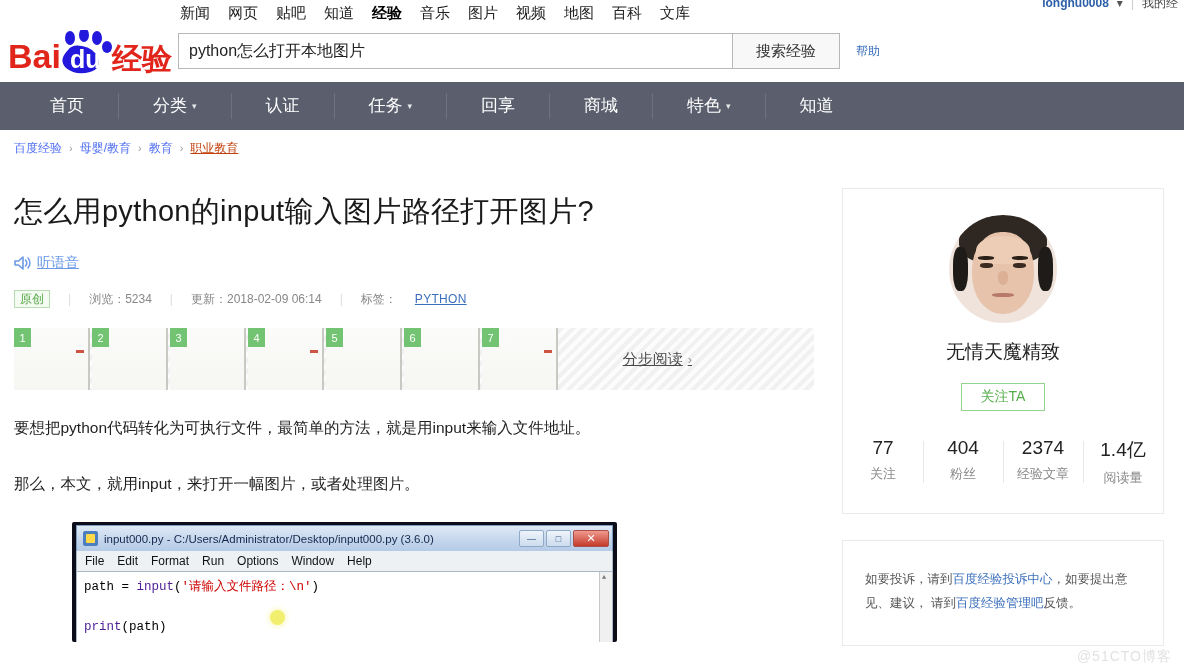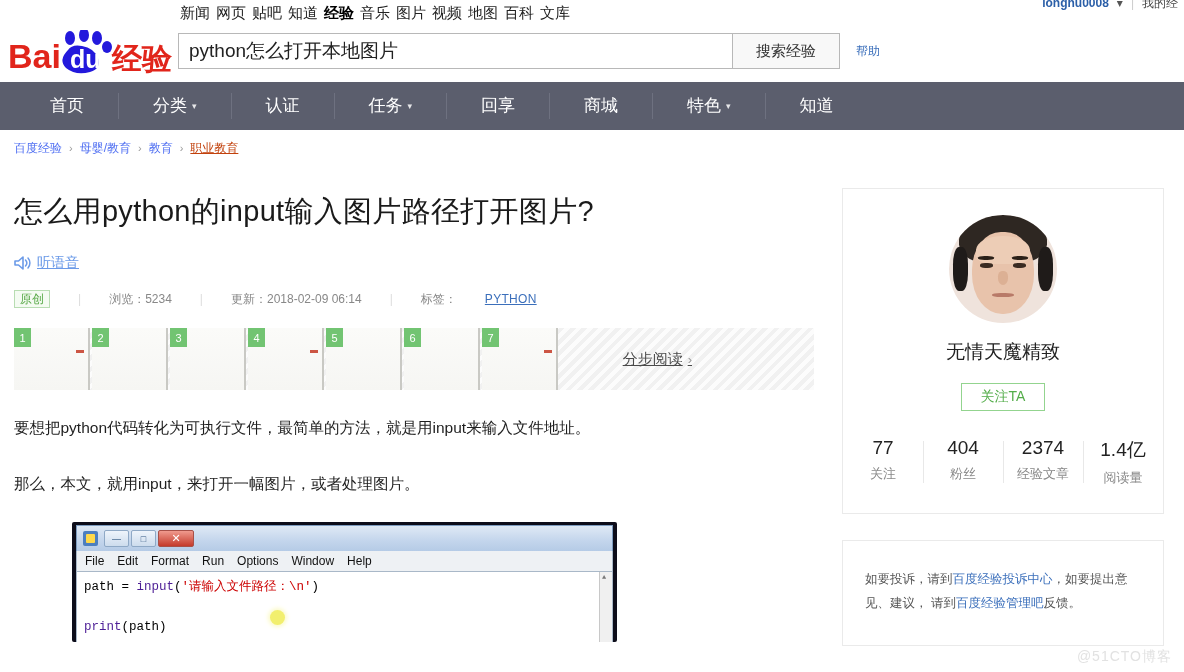--- a/index.html
+++ b/index.html
@@ -12,39 +12,39 @@
   .page { position: relative; width: 1184px; height: 672px; background: #fff; }
 
   
   .topbar { position: relative; height: 82px; background: #fff; }
 
   .logo { position: absolute; left: 8px; top: 30px; width: 164px; height: 46px; }
   .logo svg { display: block; }
 
   .topnav {
     position: absolute; left: 180px; top: 4px;
-    display: flex; gap: 6px; align-items: flex-end;
+    display: flex; gap: 18px; align-items: flex-end;
     font-size: 15px; color: #333;
   }
   .topnav a { color: #222; text-decoration: none; white-space: nowrap; }
   .topnav a.active { font-weight: bold; color: #000; }
 
   .userbar {
     position: absolute; right: 6px; top: -4px;
     font-size: 12px; color: #555; display: flex; gap: 8px; align-items: center;
     overflow: hidden; height: 14px;
   }
   .userbar a { color: #2b5fa8; text-decoration: none; font-weight: bold; }
   .userbar .sep { color: #ccc; }
   .userbar .plain { color: #444; font-weight: normal; }
 
   .searchwrap { position: absolute; left: 178px; top: 33px; display: flex; align-items: stretch; }
   .searchbox {
     width: 554px; height: 36px; border: 1px solid #b8b8b8; border-right: none;
-    font-size: 19px; color: #222; padding: 0 10px;
+    font-size: 16px; color: #222; padding: 0 10px;
     font-family: "Liberation Sans", sans-serif; outline: none; background: #fff;
   }
   .searchbtn {
     width: 108px; height: 36px; border: 1px solid #b8b8b8; background: #f8f8f8;
     font-size: 15px; color: #333; cursor: pointer;
     font-family: "Liberation Sans", sans-serif;
   }
   .helplink { margin-left: 16px; align-self: center; font-size: 12px; color: #3b6fbb; text-decoration: none; }
 
   
@@ -74,21 +74,21 @@
   .col-main { width: 800px; }
   .col-side { width: 322px; }
 
   
   .title {
     font-size: 29px; color: #1a1a1a; font-weight: normal;
     margin-top: 26px; letter-spacing: .3px;
   }
   .voice { margin-top: 22px; display: flex; align-items: center; gap: 4px; color: #6b9ae8; font-size: 14px; }
   .voice svg { display: block; }
-  .meta { margin-top: 18px; display: flex; align-items: center; gap: 28px; font-size: 12px; color: #888; }
+  .meta { margin-top: 18px; display: flex; align-items: center; gap: 18px; font-size: 12px; color: #888; }
   .badge-orig {
     border: 1px solid #b8ddb2; color: #56a845; background: #f4fbf2;
     padding: 2px 5px; font-size: 12px; line-height: 1;
   }
   .meta .bar { color: #ddd; }
   .meta .tag { color: #3b6fbb; letter-spacing: .3px; }
 
   
   .steps {
     margin-top: 20px; height: 62px; display: flex; align-items: stretch;
@@ -388,20 +388,21 @@
           <span class="chev">›</span>
         </a>
       </div>
 
       <p class="para">要想把python代码转化为可执行文件，最简单的方法，就是用input来输入文件地址。</p>
       <p class="para second">那么，本文，就用input，来打开一幅图片，或者处理图片。</p>
 
       <div class="shot">
         <div class="tbar">
           <span class="ico"></span>
+          <span class="ttl">input000.py - C:/Users/Administrator/Desktop/input000.py (3.6.0)</span>
           <span class="wbtns">
             <span class="wb">—</span>
             <span class="wb">□</span>
             <span class="wb close">✕</span>
           </span>
         </div>
         <div class="mbar">
           <span>File</span>
           <span>Edit</span>
           <span>Format</span>

